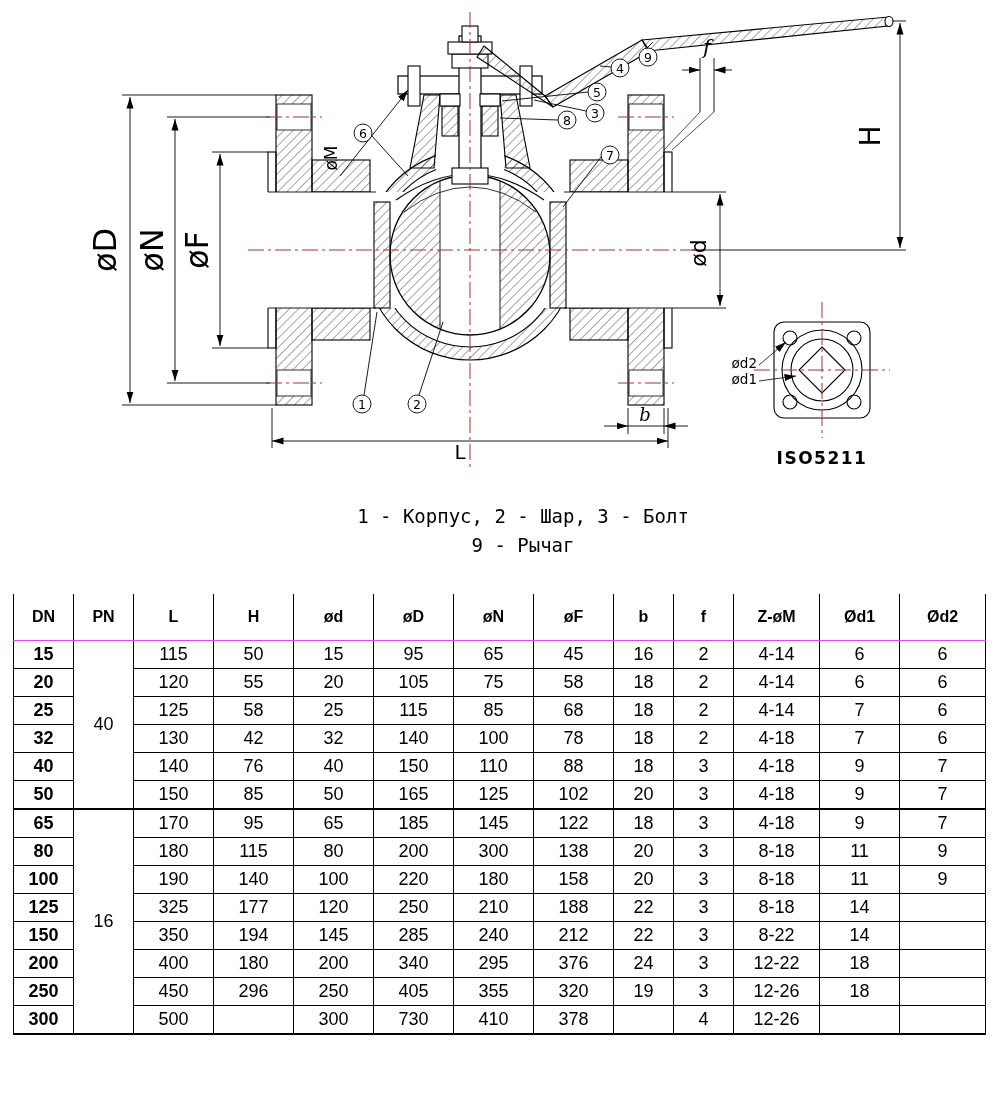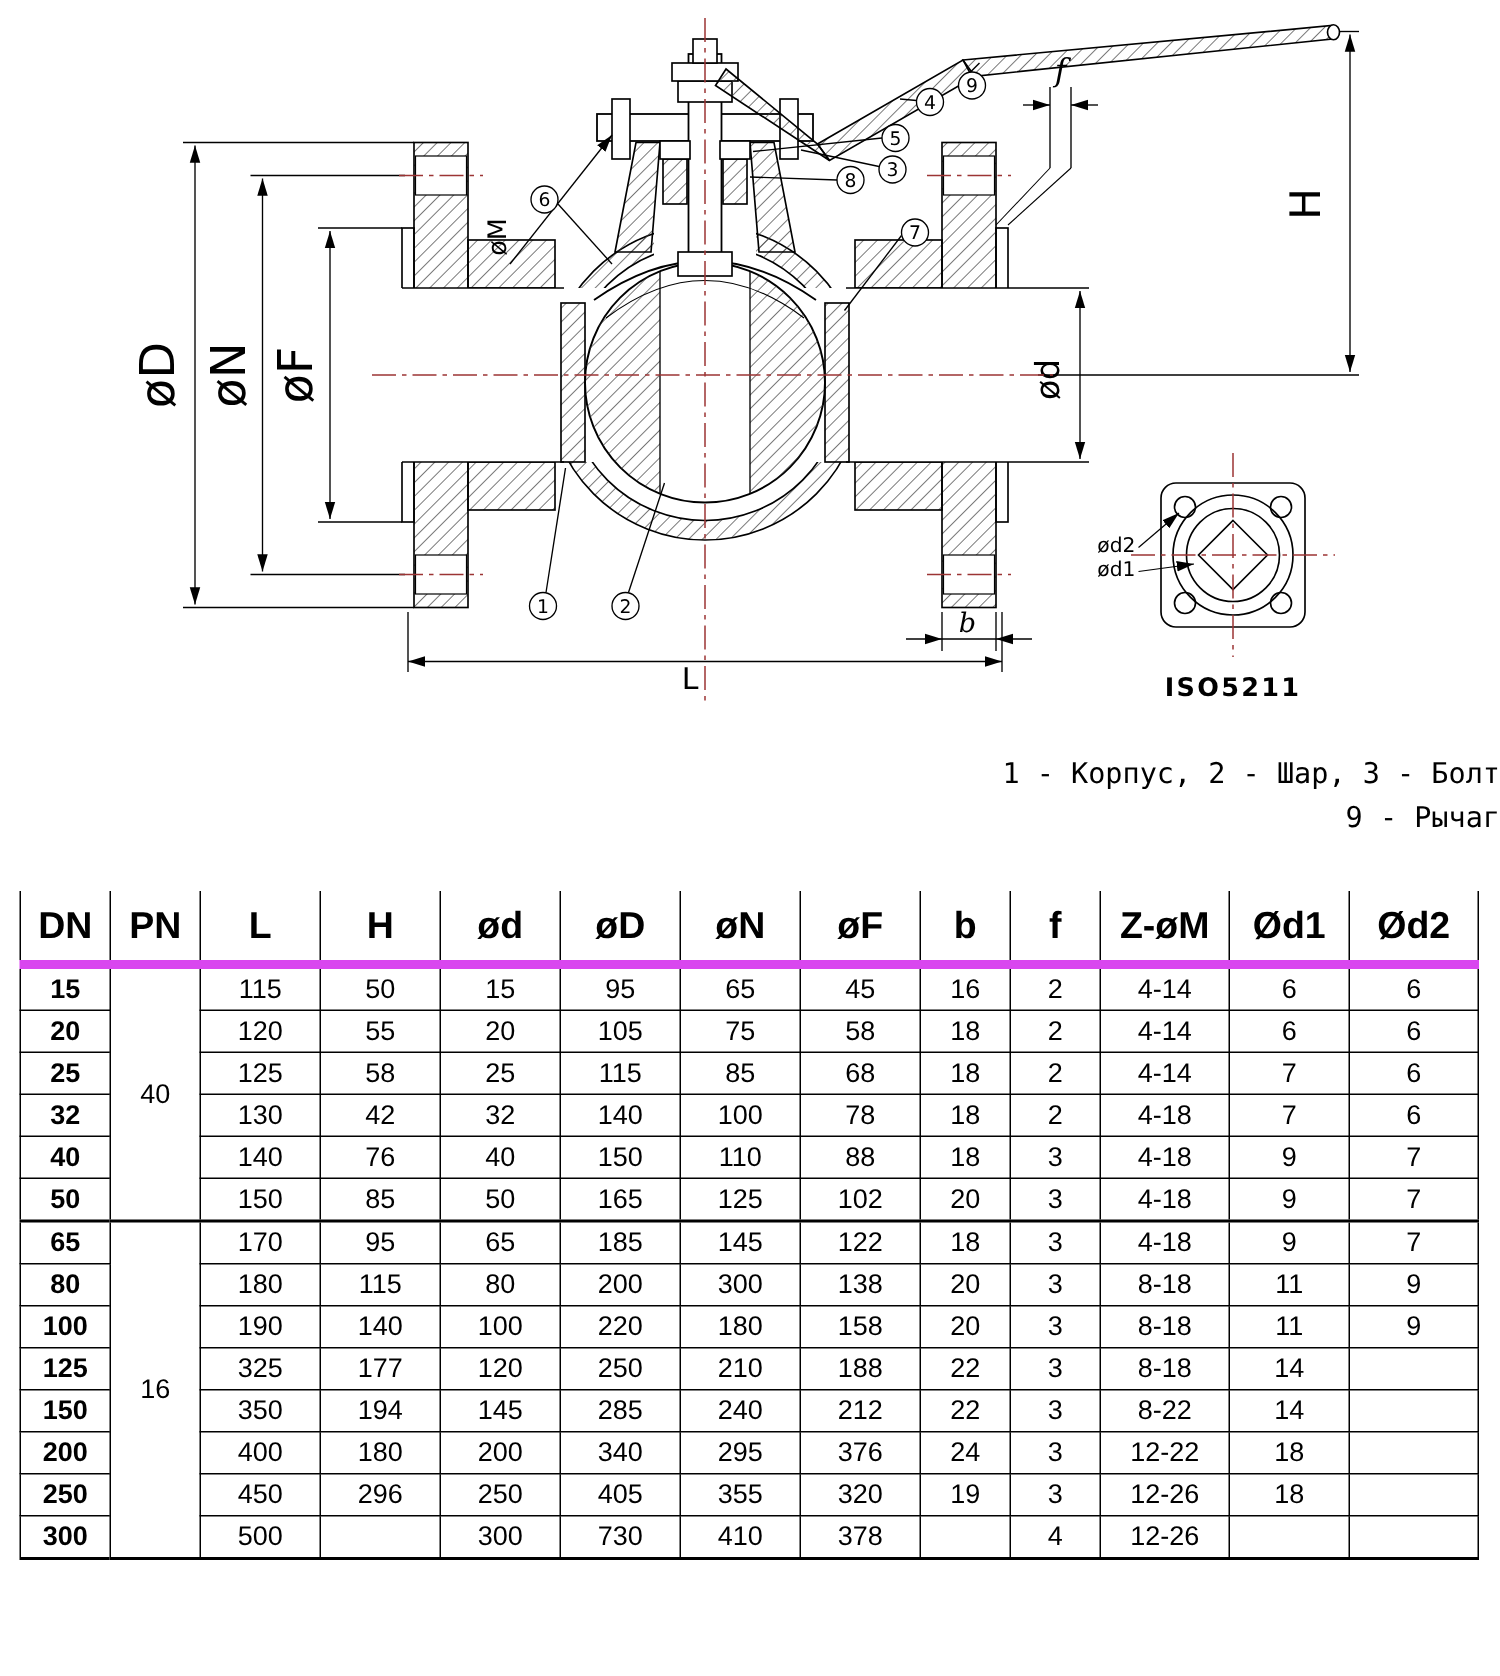--- a/index.html
+++ b/index.html
@@ -1,25 +1,25 @@
 <!DOCTYPE html>
 <html><head>
 <meta charset="utf-8">
 <style>
   html,body{margin:0;padding:0;background:#fff;}
   body{width:1000px;font-family:"Liberation Sans",sans-serif;color:#000;}
   .drawing-section{width:1000px;height:480px;}
   svg text{font-family:"DejaVu Sans",sans-serif;fill:#000;}
   svg .serifit{font-family:"DejaVu Serif",serif;font-style:italic;}
-  .legend-section{margin-top:22px;text-align:right;
+  .legend-section{margin-top:22px;text-align:center;
     font-family:"DejaVu Sans Mono",monospace;font-size:19px;line-height:29px;padding-left:46px;}
   .table-section{margin:34px 13px 0 13px;}
   table{border-collapse:collapse;width:972px;table-layout:fixed;font-size:18px;}
   th,td{border:1px solid #000;text-align:center;padding:0;}
-  thead th{border-top:none;border-bottom:6px solid #d946ef;height:46px;font-size:25px;font-weight:bold;}
+  thead th{border-top:none;border-bottom:1px solid #d946ef;height:46px;font-size:16px;font-weight:bold;}
   tbody td{height:27px;}
   td.dn{font-weight:bold;}
   td.pn{font-weight:normal;}
   .thick-bottom{border-bottom:2px solid #000;}
 </style>
 </head>
 <body>
 
 <div class="drawing-section">
 <svg viewBox="0 0 1000 480" width="1000" height="480">

